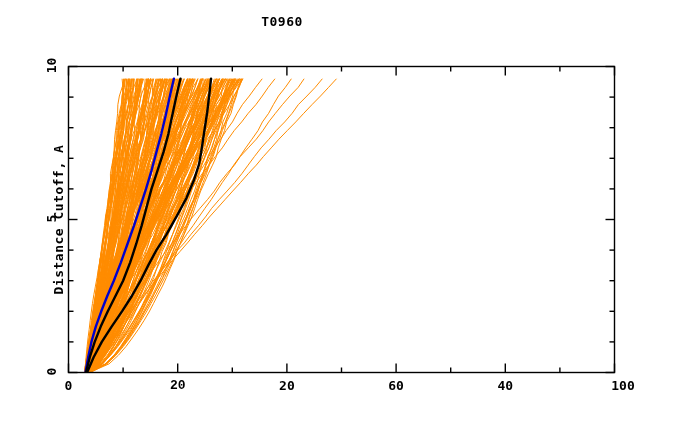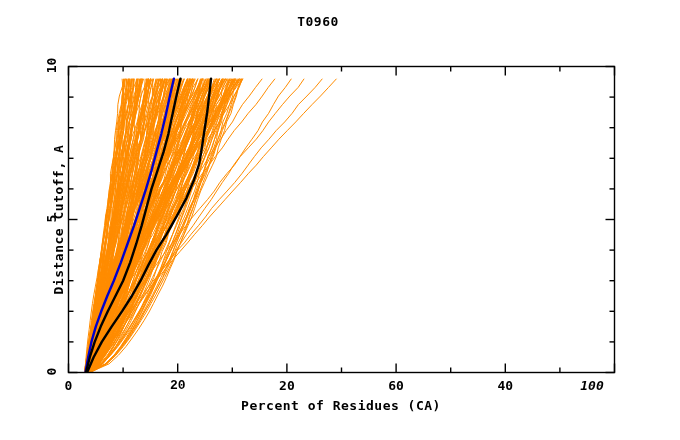--- a/index.html
+++ b/index.html
@@ -19,21 +19,20 @@
     position: absolute;
     left: 0;
     top: 14px;
     width: 564px;
     text-align: center;
     font-family: "DejaVu Sans Mono", "Liberation Mono", monospace;
     font-size: 13px;
     font-weight: bold;
     color: #000000;
     letter-spacing: 0.5px;
-    padding-left: 36px;
   }
   #plot-svg {
     position: absolute;
     left: 0;
     top: 0;
   }
   #xaxis-label {
     position: absolute;
     left: 68px;
     top: 398px;
@@ -379,30 +378,29 @@
           <line x1="68.5" y1="127.69999999999999" x2="73.5" y2="127.69999999999999" stroke="#000" stroke-width="1.4"></line>
           <line x1="614.5" y1="127.69999999999999" x2="609.5" y2="127.69999999999999" stroke="#000" stroke-width="1.4"></line>
           <line x1="68.5" y1="97.09999999999997" x2="73.5" y2="97.09999999999997" stroke="#000" stroke-width="1.4"></line>
           <line x1="614.5" y1="97.09999999999997" x2="609.5" y2="97.09999999999997" stroke="#000" stroke-width="1.4"></line>
           <line x1="68.5" y1="66.5" x2="77.5" y2="66.5" stroke="#000" stroke-width="1.4"></line>
           <line x1="614.5" y1="66.5" x2="605.5" y2="66.5" stroke="#000" stroke-width="1.4"></line>
         </g>
     </g>
   </svg>
 
-  <div id="xaxis-label">Percent of Residues (CA)</div>
   <div id="yaxis-label">Distance Cutoff, A</div>
 
   <div id="xtick-labels">
       <div class="xtick-label" style="left: 68.5px;">0</div>
       <div class="xtick-label" style="left: 177.7px; font-family: Liberation Mono, monospace;">20</div>
       <div class="xtick-label" style="left: 286.9px;">20</div>
       <div class="xtick-label" style="left: 396.1px;">60</div>
       <div class="xtick-label" style="left: 505.3px;">40</div>
-      <div class="xtick-label" style="left: 592px; font-style: italic;">100</div>
+      <div class="xtick-label" style="left: 623px;">100</div>
     </div>
   <div id="ytick-labels">
       <div class="ytick-label" style="top: 363.5px;">0</div>
       <div class="ytick-label" style="top: 210.5px;">5</div>
       <div class="ytick-label" style="top: 57.5px;">10</div>
     </div>
 
 </div>
 
 </body></html>

